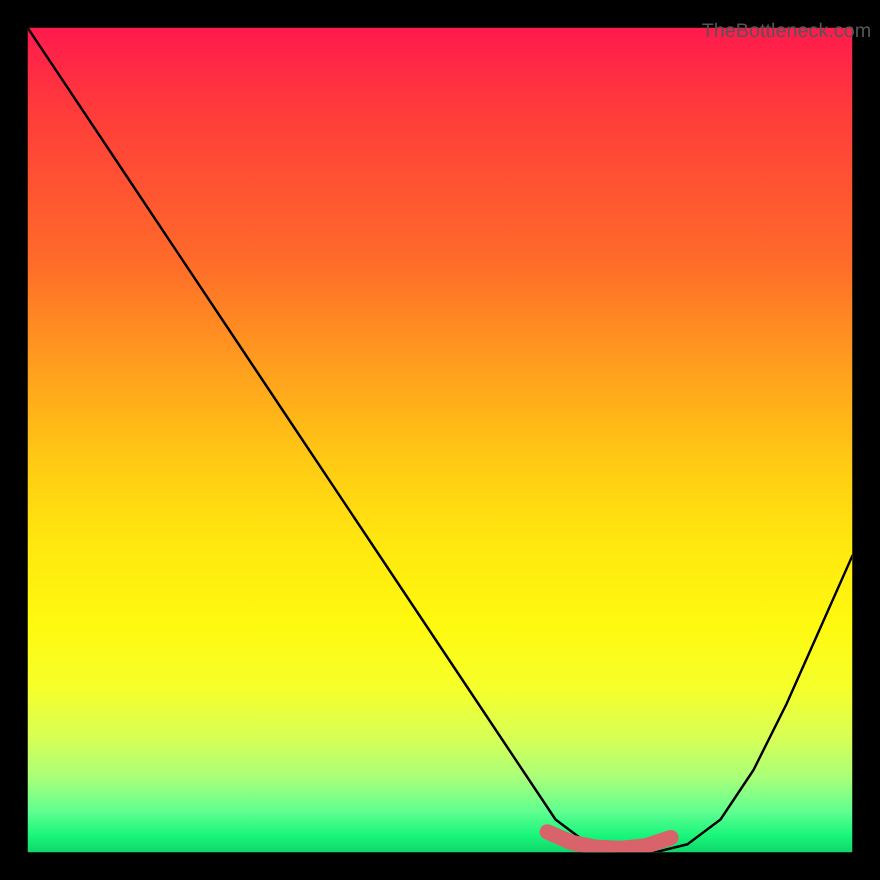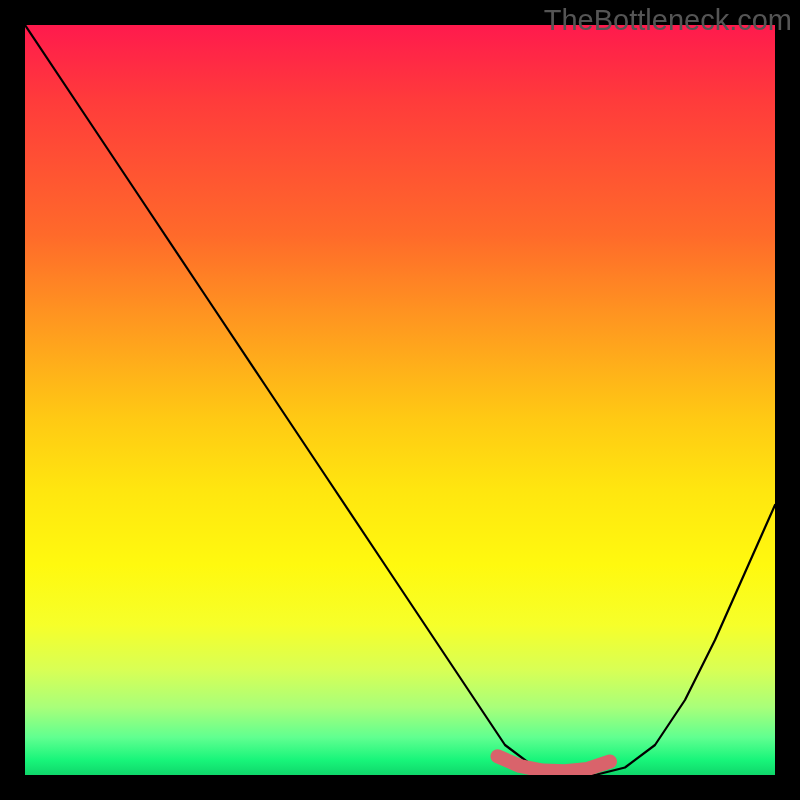--- a/index.html
+++ b/index.html
@@ -6,24 +6,24 @@
     margin: 0;
     padding: 0;
     width: 800px;
     height: 800px;
     background: #000;
     position: relative;
     font-family: Arial, sans-serif;
   }
   .watermark {
     position: absolute;
-    top: 4px;
+    top: 18px;
     right: 8px;
     color: #555;
-    font-size: 29px;
+    font-size: 18px;
     z-index: 10;
   }
   .plot-area {
     position: absolute;
     left: 25px;
     top: 25px;
     width: 750px;
     height: 750px;
     overflow: hidden;
   }

